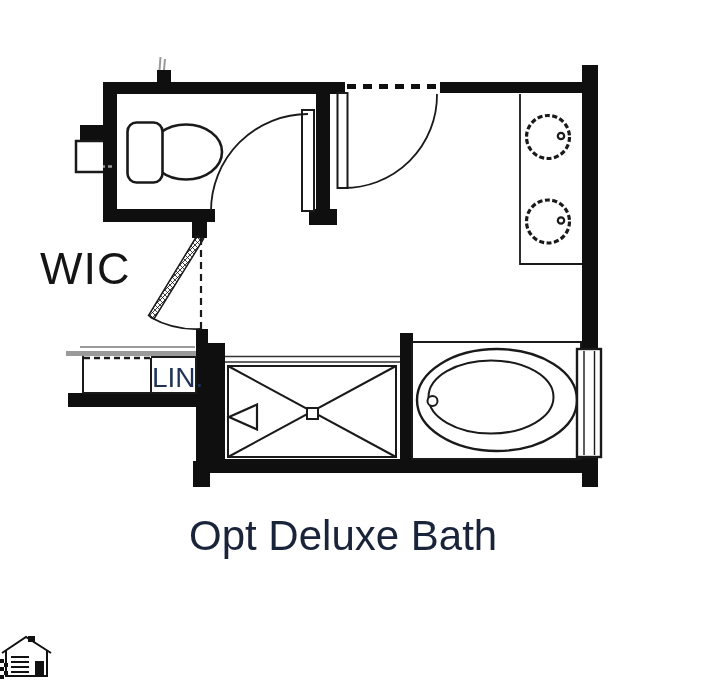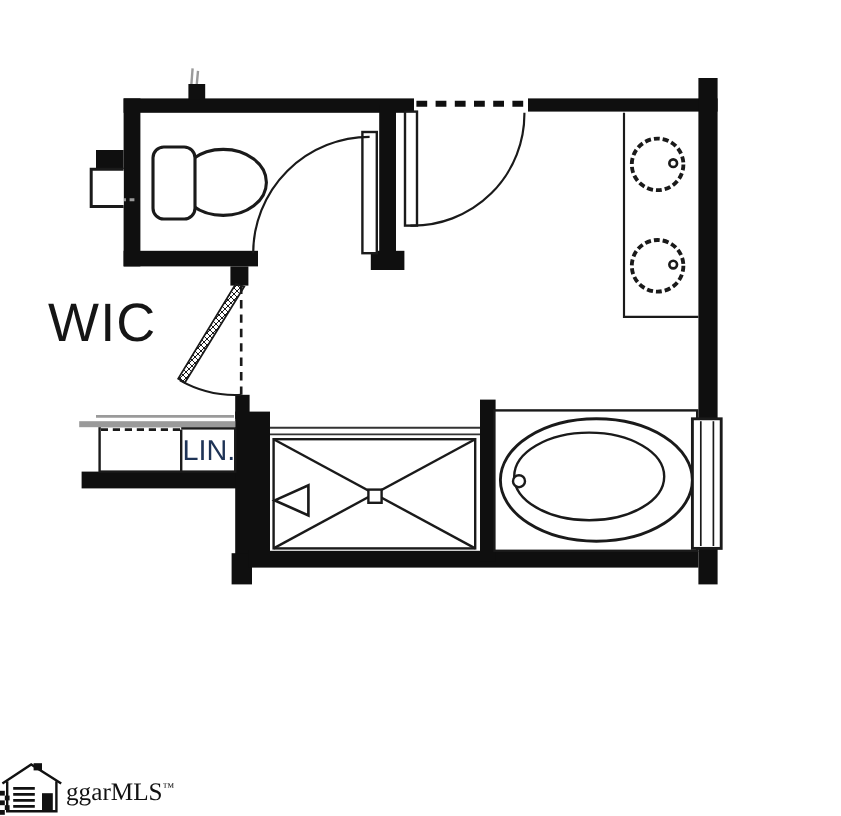--- a/index.html
+++ b/index.html
@@ -4,21 +4,21 @@
 <style>
   html,body{margin:0;padding:0;background:#ffffff;}
   .stage{
     position:relative;width:701px;height:680px;background:#ffffff;overflow:hidden;
     font-family:"Liberation Sans", sans-serif;
   }
   .stage svg{position:absolute;left:0;top:0;}
   .lbl{position:absolute;white-space:nowrap;}
   .lbl-wic{left:40px;top:243px;font-size:45px;letter-spacing:1px;color:#151515;}
   .lbl-bath{left:290px;top:246px;font-size:45px;letter-spacing:1px;color:#1e3356;}
-  .lbl-lin{left:152px;top:362px;width:44px;text-align:center;font-size:24px;color:#1e3356;}
+  .lbl-lin{left:152px;top:362px;width:44px;text-align:center;font-size:28px;color:#1e3356;}
   .lbl-caption{left:189px;top:512px;font-size:42px;color:#19233a;}
   .watermark{
     position:absolute;left:0px;top:634px;width:130px;height:46px;color:#111;
     font-family:"Liberation Serif", serif;
   }
   .watermark .wm-text{position:absolute;left:55px;top:14px;font-size:21px;letter-spacing:0px;}
   .watermark .wm-tm{font-size:10px;vertical-align:super;}
 </style>
 </head>
 <body>
@@ -121,34 +121,34 @@
         <circle cx="548" cy="137" r="21.5" stroke-width="3.2" stroke-dasharray="5 2.5" fill="#ffffff"></circle>
         <circle cx="561" cy="136" r="3.2" stroke-width="2.2"></circle>
         <circle cx="548" cy="221.5" r="21.5" stroke-width="3.2" stroke-dasharray="5 2.5" fill="#ffffff"></circle>
         <circle cx="561" cy="220.5" r="3.2" stroke-width="2.2"></circle>
       </g>
     </g>
   </svg>
 
   <div class="lbl lbl-wic">WIC</div>
   <div class="lbl lbl-lin">LIN.</div>
+  <div class="lbl lbl-caption">Opt Deluxe Bath</div>
 
   <div class="watermark">
     <svg width="60" height="46" viewBox="0 0 60 46">
       <g fill="none" stroke="#111" stroke-width="2">
         <path d="M2,19 L26,3 L51,19"></path>
         <rect x="28" y="2" width="7" height="6" fill="#111" stroke="none"></rect>
         <path d="M6,17 L6,42 L47,42 L47,17"></path>
         <path d="M11,23 H29 M11,28 H29 M11,33 H29 M11,38 H29" stroke-width="2.2"></path>
         <rect x="35" y="27" width="9" height="15" fill="#111" stroke="none"></rect>
       </g>
       <g fill="#111">
         <rect x="0" y="25" width="4" height="4"></rect>
         <rect x="4" y="29" width="4" height="4"></rect>
         <rect x="0" y="33" width="4" height="4"></rect>
         <rect x="4" y="37" width="4" height="4"></rect>
         <rect x="0" y="41" width="4" height="4"></rect>
       </g>
     </svg>
-    <div class="wm-text"><span>ggarMLS</span><span class="wm-tm">™</span></div>
   </div>
 
 </div>
 
 </body></html>

